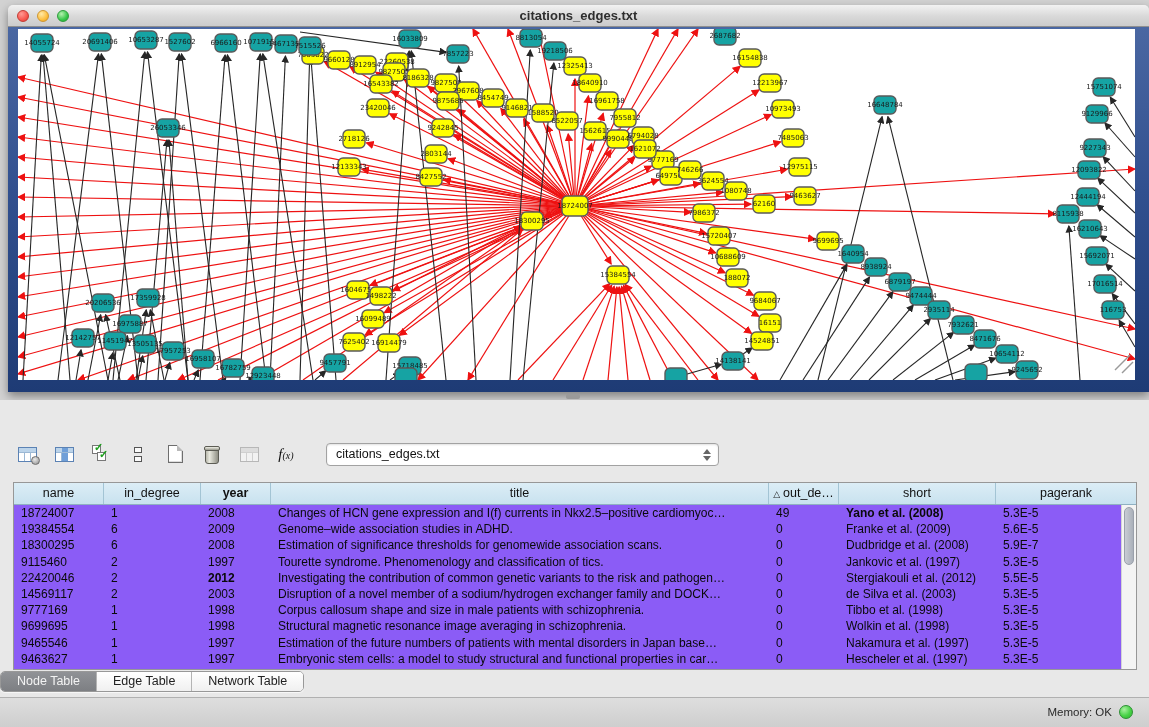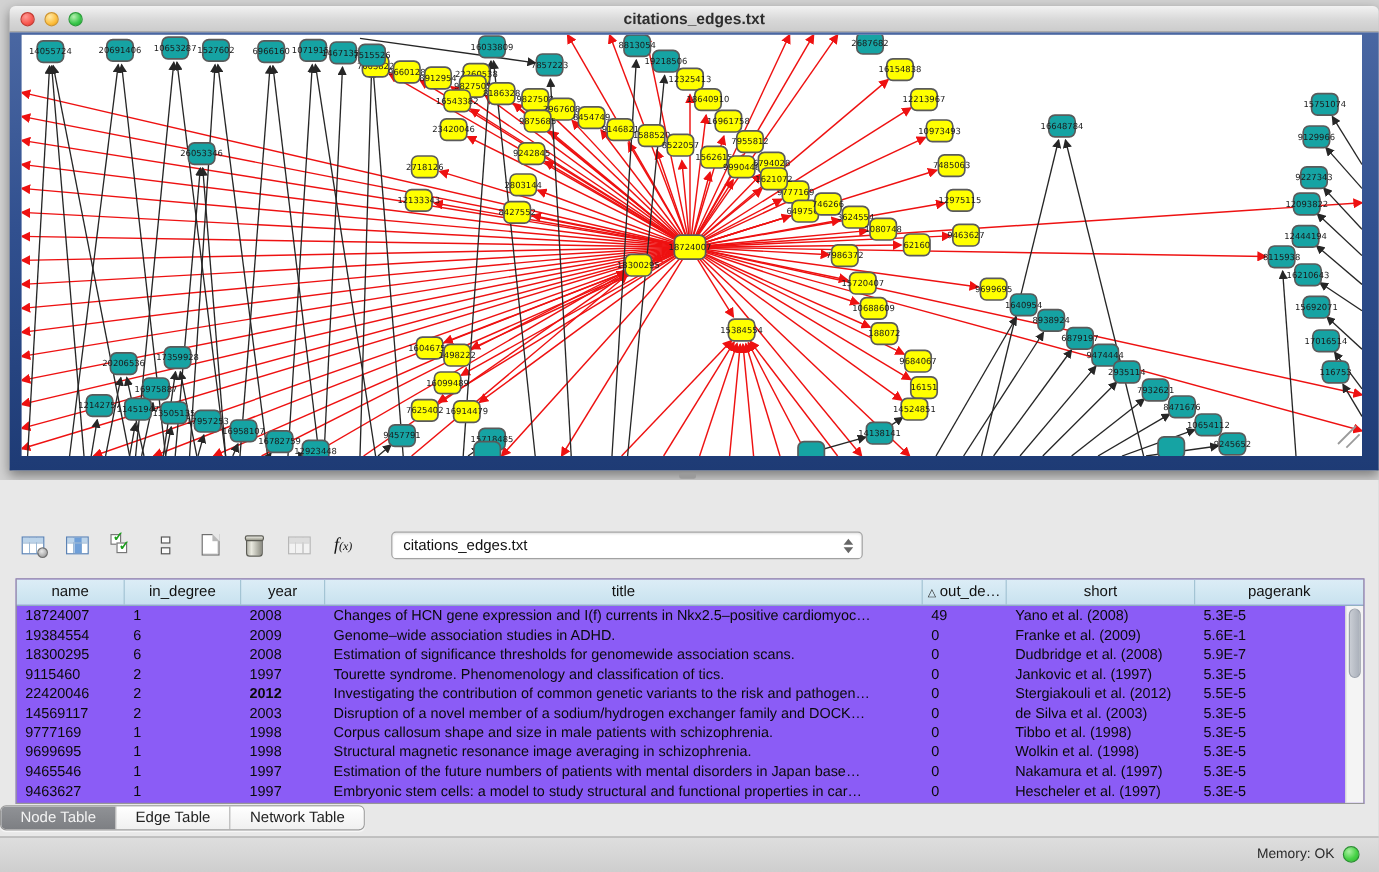--- a/index.html
+++ b/index.html
@@ -559,44 +559,44 @@
     <span class="combo">
       <span>citations_edges.txt</span>
       <span class="combo-arrows"></span>
     </span>
   </div>
 
   <div class="table-wrap">
     <div class="thead" id="thead">
         <div class="th" style="width: 90px;">name</div>
         <div class="th" style="width: 97px;">in_degree</div>
-        <div class="th" style="width: 70px;">year</div>
+        <div class="th" style="width: 70px; font-weight: bold;">year</div>
         <div class="th" style="width: 498px;">title</div>
         <div class="th" style="width: 70px;"><span class="sort-tri">△</span>out_de…</div>
         <div class="th" style="width: 157px;">short</div>
         <div class="th" style="width: 95px;">pagerank</div>
       </div>
     <div class="tbody" id="tbody">
         <div class="tr">
           <div class="td" style="width: 90px;">18724007</div>
           <div class="td" style="width: 97px;">1</div>
           <div class="td" style="width: 70px;">2008</div>
           <div class="td" style="width: 498px;">Changes of HCN gene expression and I(f) currents in Nkx2.5–positive cardiomyoc…</div>
           <div class="td" style="width: 70px;">49</div>
-          <div class="td" style="width: 157px;">Yano et al. (2008)</div>
+          <div class="td" style="width: 157px; font-weight: bold;">Yano et al. (2008)</div>
           <div class="td" style="width: 95px;">5.3E-5</div>
         </div>
         <div class="tr">
           <div class="td" style="width: 90px;">19384554</div>
           <div class="td" style="width: 97px;">6</div>
           <div class="td" style="width: 70px;">2009</div>
           <div class="td" style="width: 498px;">Genome–wide association studies in ADHD.</div>
           <div class="td" style="width: 70px;">0</div>
           <div class="td" style="width: 157px;">Franke et al. (2009)</div>
-          <div class="td" style="width: 95px;">5.6E-1</div>
+          <div class="td" style="width: 95px;">5.6E-5</div>
         </div>
         <div class="tr">
           <div class="td" style="width: 90px;">18300295</div>
           <div class="td" style="width: 97px;">6</div>
           <div class="td" style="width: 70px;">2008</div>
           <div class="td" style="width: 498px;">Estimation of significance thresholds for genomewide association scans.</div>
           <div class="td" style="width: 70px;">0</div>
           <div class="td" style="width: 157px;">Dudbridge et al. (2008)</div>
           <div class="td" style="width: 95px;">5.9E-7</div>
         </div>

